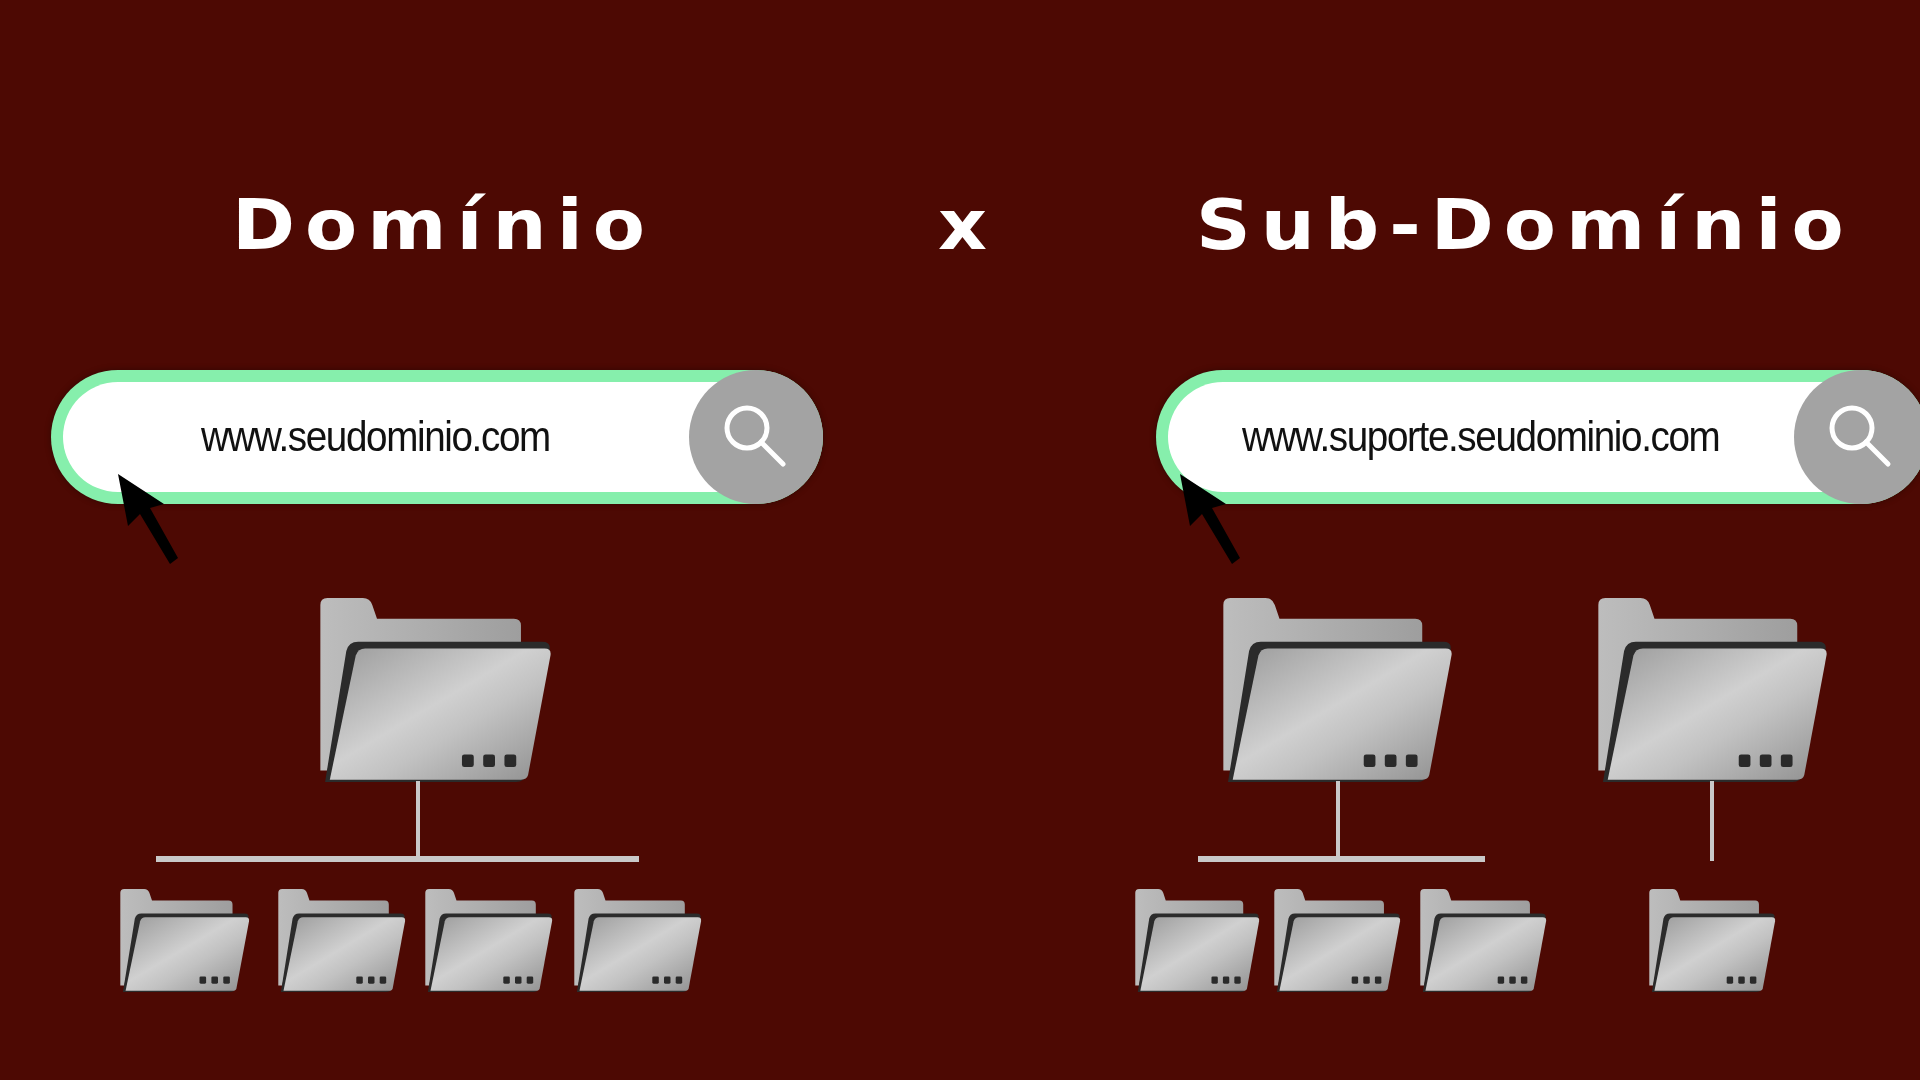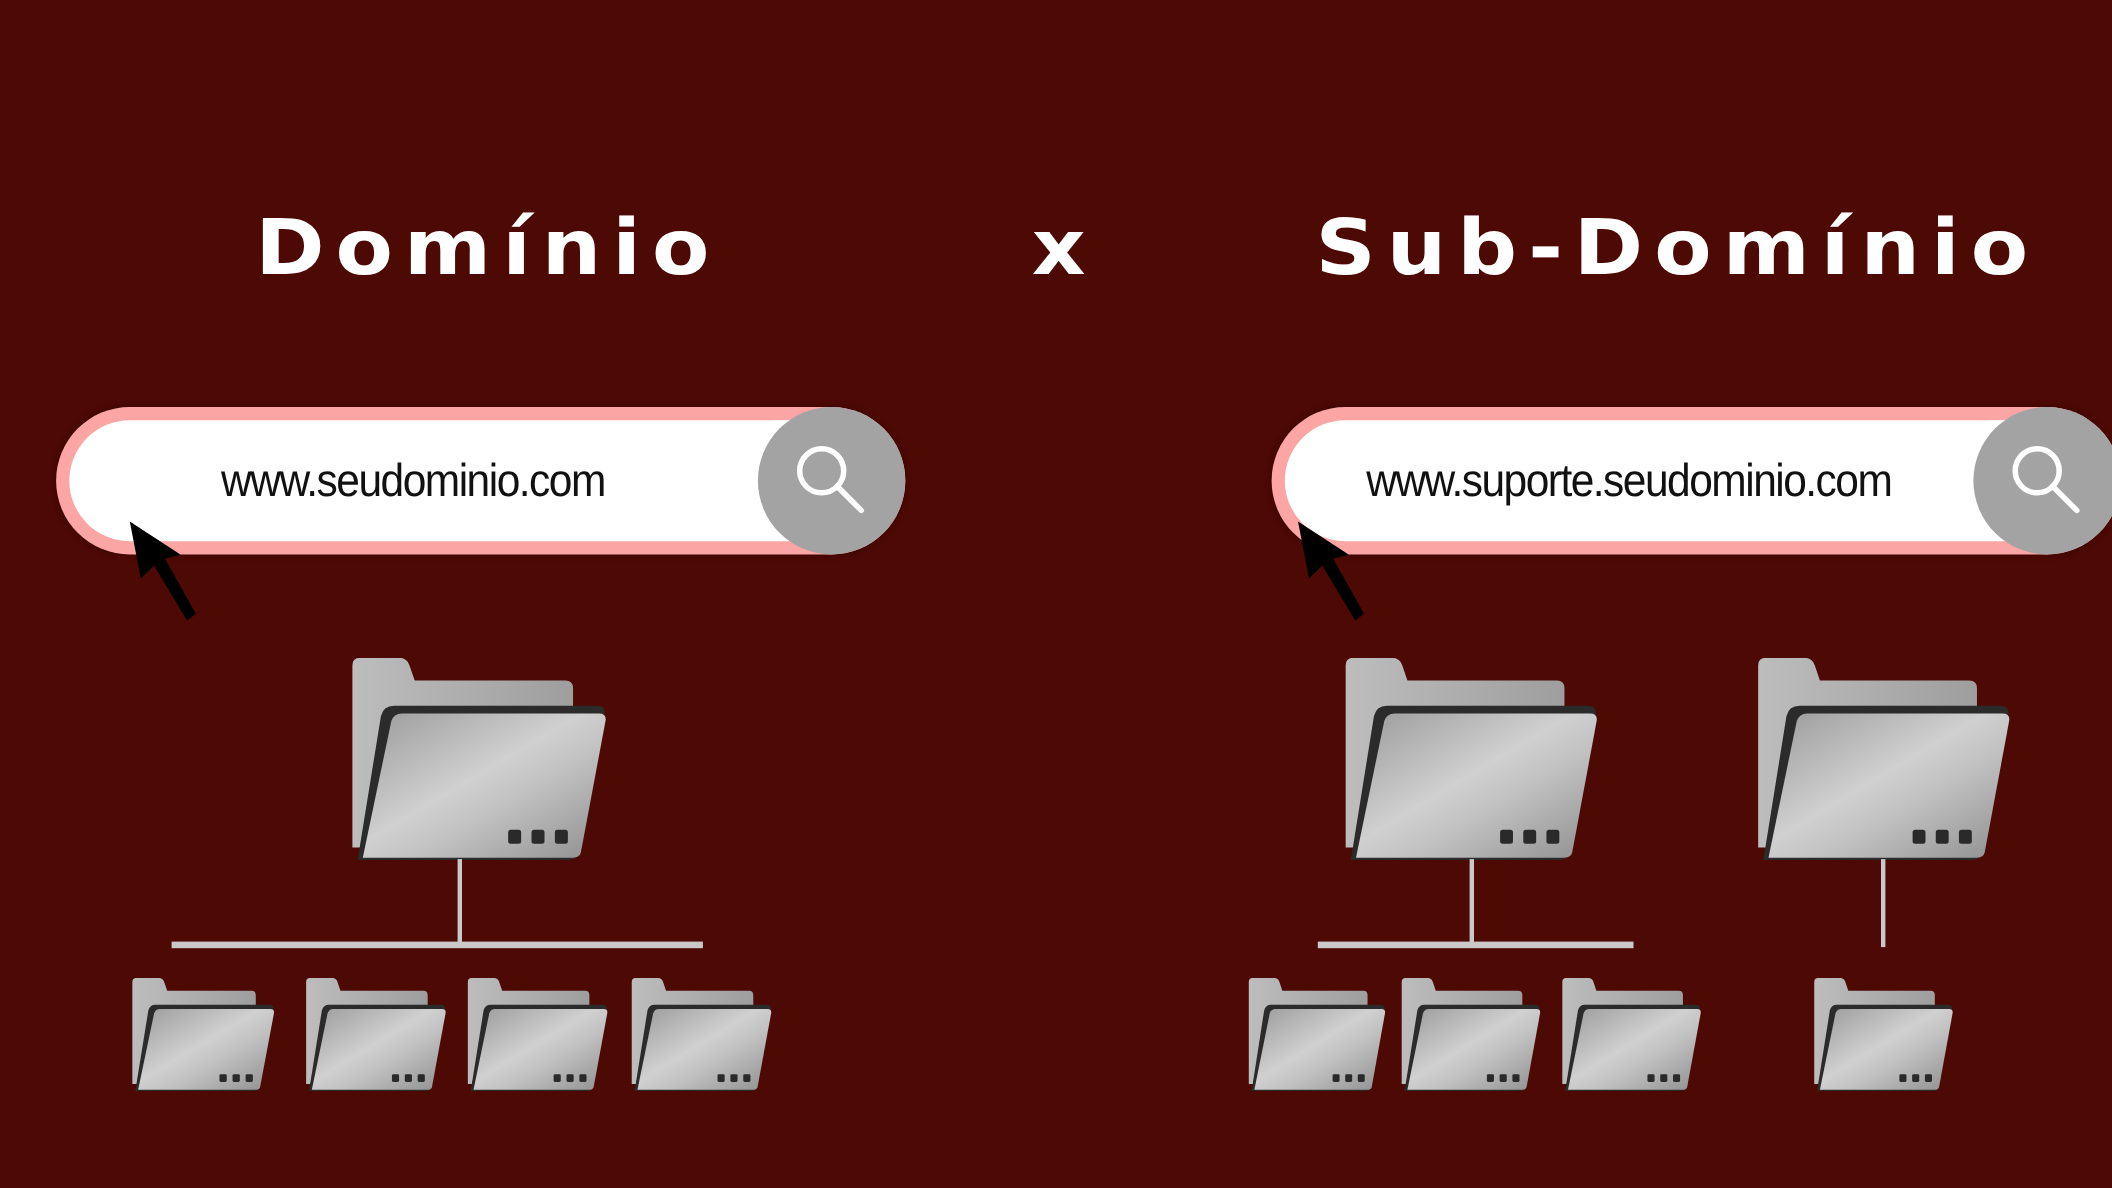--- a/index.html
+++ b/index.html
@@ -9,21 +9,21 @@
     font-family:"DejaVu Sans", sans-serif;
   }
   .title {
     position:absolute; top:180px; color:#ffffff;
     font-family:"DejaVu Sans", sans-serif; font-weight:bold;
     font-size:76px; letter-spacing:10px; line-height:90px; white-space:nowrap;
     transform:scaleY(0.92);
   }
   .searchbar {
     position:absolute; height:134px; width:772px; top:370px;
-    background:#fca5a5; border-radius:67px;
+    background:#86efac; border-radius:67px;
     box-shadow:0 0 6px rgba(0,0,0,0.35);
   }
   .searchbar .inner {
     position:absolute; left:12px; top:12px; height:110px; width:670px;
     background:#ffffff; border-radius:60px 0 0 60px;
   }
   .searchbar .inner::after {
     content:""; position:absolute; right:-30px; top:0; width:60px; height:110px;
     background:#ffffff; border-radius:0 0 0 0;
     clip-path:polygon(0 0, 50% 0, 25% 50%, 50% 100%, 0 100%);

